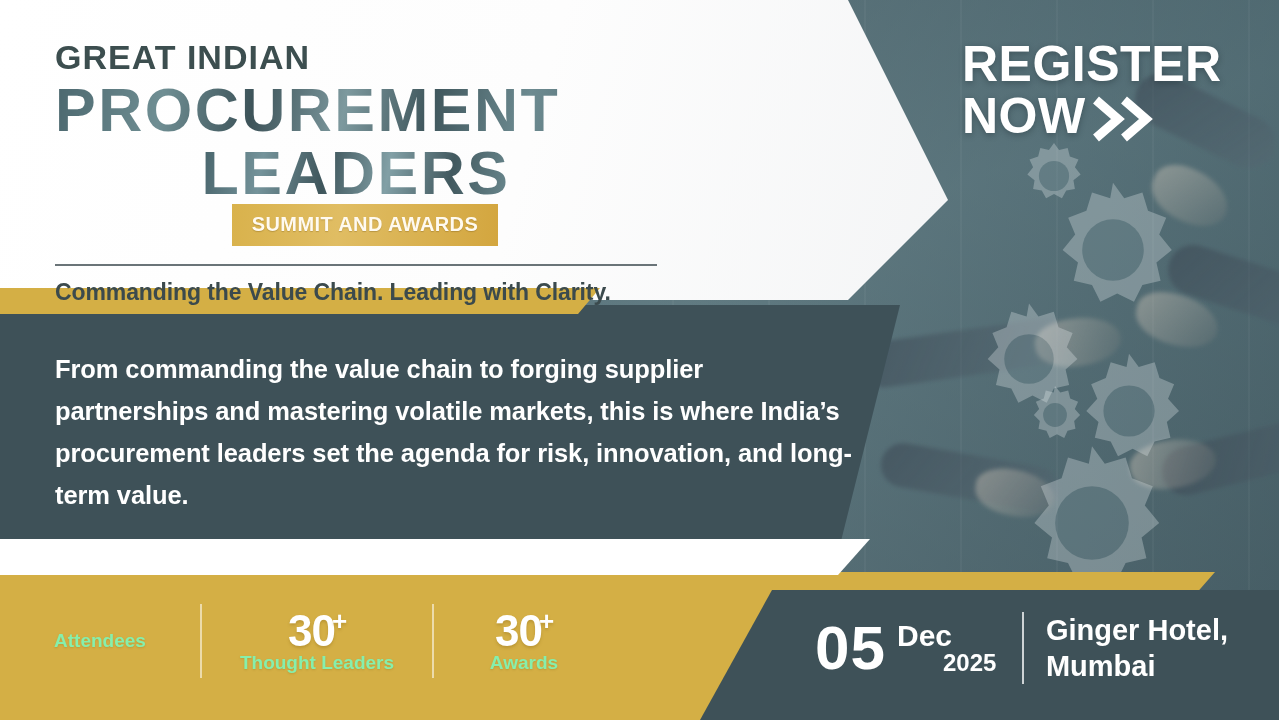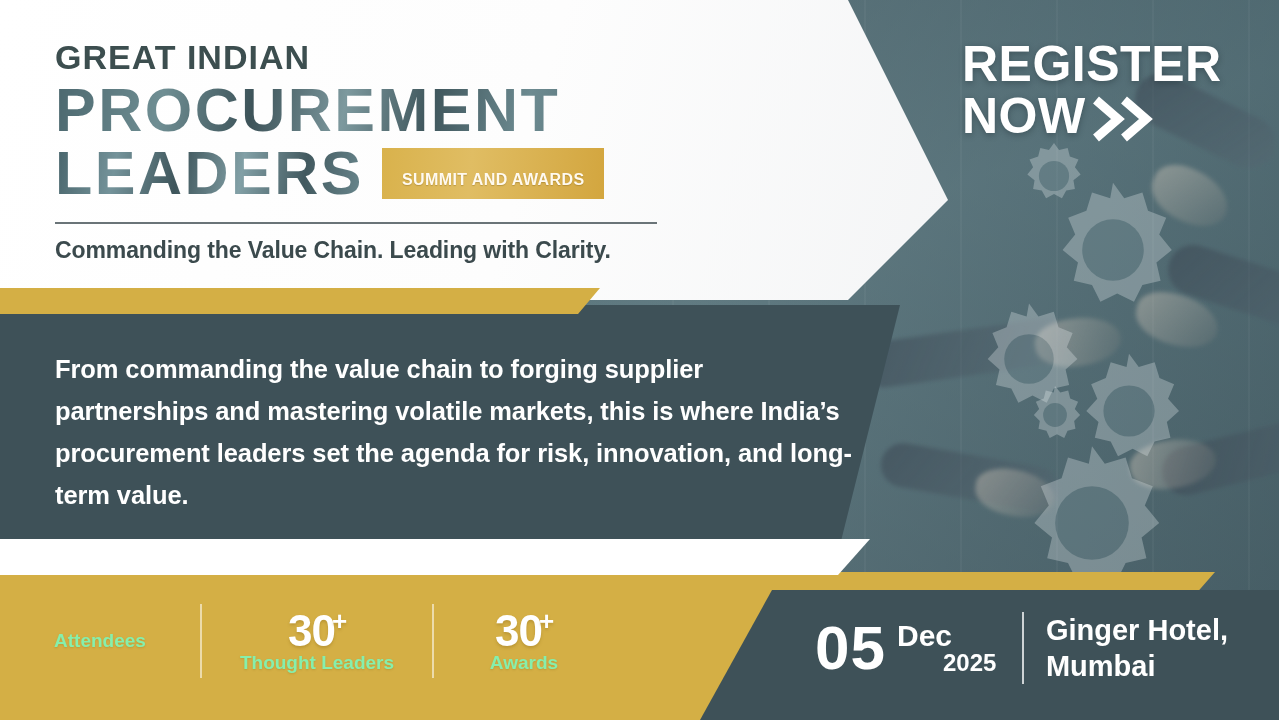--- a/index.html
+++ b/index.html
@@ -108,33 +108,33 @@
     font-family:"Liberation Sans", sans-serif;
   }
   .t-procurement {
     font-size:61px; font-weight:700; letter-spacing:2.5px;
     line-height:1.0; margin-top:4px;
     background:linear-gradient(100deg,#4b676e 0%,#6f8e93 18%,#3d5359 33%,#7d999e 48%,#3f565c 62%,#6d8b91 78%,#445d63 100%);
     -webkit-background-clip:text; background-clip:text;
     color:transparent;
     -webkit-text-fill-color:transparent;
   }
-  .leaders-row { display:flex; align-items:center; margin-top:2px; }
+  .leaders-row { display:flex; align-items:center; margin-top:2px;flex-direction:column; }
   .t-leaders {
     font-size:61px; font-weight:700; letter-spacing:2.5px; line-height:1.0;
     background:linear-gradient(100deg,#47636a 0%,#74939a 20%,#3e555b 40%,#82a0a6 60%,#42595f 80%,#6b898f 100%);
     -webkit-background-clip:text; background-clip:text;
     color:transparent; -webkit-text-fill-color:transparent;
   }
   .badge-summit {
     margin-left:18px;
     background:linear-gradient(95deg,#d9b24c 0%,#e0bd63 40%,#d3a63f 100%);
     color:#fffaf0;
-    font-size:16px; font-weight:700; letter-spacing:.4px;
-    padding:23px 20px 10px 20px;
+    font-size:20px; font-weight:700; letter-spacing:.4px;
+    padding:9px 20px 10px 20px;
     white-space:nowrap;
     text-shadow:0 1px 1px rgba(120,90,20,.35);
   }
   .rule {
     width:602px; height:2px; background:#6a7478;
     margin-top:18px;
   }
   .t-tagline {
     margin-top:13px;
     font-size:23px; font-weight:700; letter-spacing:-.1px;

